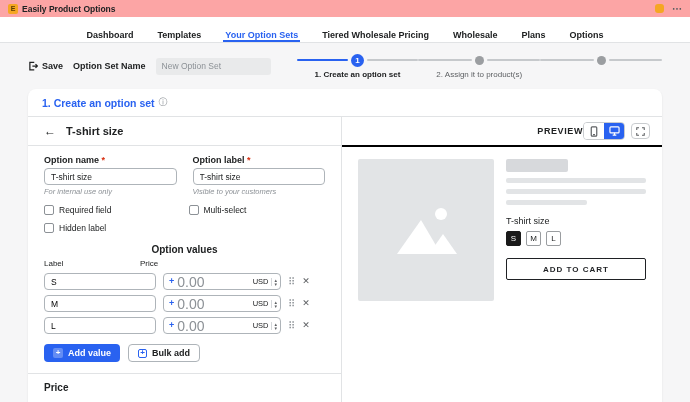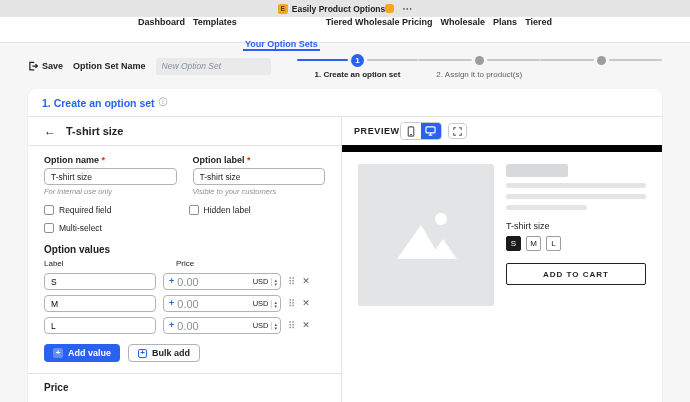--- a/index.html
+++ b/index.html
@@ -1,36 +1,36 @@
 <!DOCTYPE html>
 <html><head>
 <meta charset="utf-8">
 <style>
   * { margin:0; padding:0; box-sizing:border-box; font-family:"Liberation Sans", sans-serif; }
   html,body { width:690px; height:402px; overflow:hidden; background:#f6f6f7; }
 
   
-  .topbar { height:17px; background:#e5e5e5; display:flex; align-items:center; justify-content:center; padding:0 8px; }
+  .topbar { height:17px; background:#fca5a5; display:flex; align-items:center; justify-content:space-between; padding:0 8px; }
   .brand { display:flex; align-items:center; gap:4px; }
   .brand-logo { width:10px; height:10px; background:#f5a623; color:#5b3a00; border-radius:2px; font-size:7px; font-weight:700; display:flex; align-items:center; justify-content:center; }
   .brand-title { font-size:8.5px; color:#202223; font-weight:600; }
   .topbar-right { display:flex; align-items:center; gap:8px; }
   .notif { width:9px; height:9px; background:#f5a623; border-radius:3px; }
   .menu-dots { font-size:10px; color:#5c5f62; font-weight:700; line-height:1; }
 
   
-  .mainnav { height:26px; background:#fff; border-bottom:1px solid #e1e3e5; display:flex; align-items:flex-start; justify-content:center; gap:4px; }
+  .mainnav { height:26px; background:#fff; border-bottom:1px solid #e1e3e5; display:flex; align-items:flex-end; justify-content:center; gap:20px; }
   .nav-tab { display:flex; align-items:center; font-size:9px; color:#202223; font-weight:600; border-bottom:2px solid transparent; padding:0 2px; cursor:pointer; }
   .nav-tab.active { color:#2962f0; border-bottom-color:#2962f0;margin-top:22px; }
 
   
   .subbar { display:flex; align-items:center; padding:10px 28px 4px 28px; gap:10px; }
   .exit-btn { display:flex; align-items:center; gap:4px; font-size:9px; font-weight:700; color:#202223; cursor:pointer; }
   .osn-label { font-size:9px; font-weight:600; color:#202223; white-space:nowrap; }
-  .osn-input { width:115px; height:17px; background:#e9eaeb; border:none; border-radius:3px; font-size:8.5px; padding:0 6px; color:#202223;font-style:italic; }
+  .osn-input { width:115px; height:17px; background:#e9eaeb; border:none; border-radius:3px; font-size:8.5px; padding:0 6px; color:#202223; }
   .osn-input::placeholder { color:#8c9196; }
 
   .stepper { flex:1; display:flex; margin-left:16px; }
   .step { flex:1; display:flex; flex-direction:column; }
   .step-track { display:flex; align-items:center; height:14px; }
   .seg { flex:1; height:2px; background:#c6c9cc; border-radius:1px; }
   .seg.blue { background:#2962f0; }
   .dot { width:9px; height:9px; border-radius:50%; background:#9b9ea1; margin:0 3px; }
   .dot.active { width:13px; height:13px; background:#2962f0; color:#fff; font-size:8px; font-weight:700; display:flex; align-items:center; justify-content:center; }
   .step-label { text-align:center; font-size:8px; color:#5c5f62; margin-top:3px; }
@@ -53,47 +53,47 @@
   .fld-label { font-size:9px; font-weight:700; color:#202223; }
   .req { color:#d72c0d; }
   .txt-input { margin-top:3px; width:100%; height:17px; border:1px solid #aeb4b9; border-radius:4px; font-size:8.5px; padding:0 6px; color:#202223; background:#fff; }
   .hint { margin-top:2px; font-size:7.5px; font-style:italic; color:#8c9196; }
 
   .chk-grid { display:grid; grid-template-columns:1fr 1fr; column-gap:16px; row-gap:6px; margin-top:9px;gap:8px; }
   .chk-item { display:flex; align-items:center; gap:5px; }
   .chk-item input { width:10px; height:10px; appearance:none; border:1px solid #8c9196; border-radius:2px; background:#fff; cursor:pointer; }
   .chk-label { font-size:8.5px; color:#202223; }
 
-  .ov-title { margin-top:11px; font-size:10px; font-weight:700; color:#202223; }
+  .ov-title { margin-top:11px; font-size:10px; font-weight:700; color:#202223;text-align:center; }
   .ov-cols { display:flex; margin-top:4px; }
-  .ov-col-label { width:132px; font-size:8px; color:#202223; }
+  .ov-col-label { width:96px; font-size:8px; color:#202223; }
   .ov-col-price { font-size:8px; color:#202223; }
   .ov-row { display:flex; align-items:center; gap:7px; margin-top:5px; }
   .ov-label-input { width:112px; height:17px; border:1px solid #aeb4b9; border-radius:4px; font-size:8.5px; padding:0 6px; }
   .price-box { width:118px; height:17px; border:1px solid #aeb4b9; border-radius:4px; display:flex; align-items:center; padding:0 3px 0 5px; gap:3px; background:#fff; }
   .plus-glyph { color:#2962f0; font-weight:700; font-size:9px; line-height:1; }
-  .price-val { flex:1; font-size:11px; color:#8c9196; }
+  .price-val { flex:1; font-size:14px; color:#8c9196; }
   .currency { font-size:7.5px; color:#202223; }
   .spinner { display:flex; flex-direction:column; border-left:1px solid #d4d7da; padding-left:2px; }
   .spin { font-size:5px; line-height:4px; color:#5c5f62; cursor:pointer; }
   .drag-handle { font-size:10px; color:#8c9196; cursor:grab; line-height:1; }
   .row-close { font-size:9px; color:#5c5f62; cursor:pointer; line-height:1; }
 
   .btn-row { display:flex; gap:8px; margin-top:10px; }
   .btn-primary { display:flex; align-items:center; gap:5px; background:#2962f0; color:#fff; border:none; border-radius:4px; padding:3px 9px; font-size:9px; font-weight:600; cursor:pointer; }
   .btn-primary .plus-chip { width:10px; height:10px; background:rgba(255,255,255,.28); border-radius:2px; display:flex; align-items:center; justify-content:center; font-size:8px; line-height:1; }
   .btn-secondary { display:flex; align-items:center; gap:5px; background:#fff; color:#202223; border:1px solid #aeb4b9; border-radius:4px; padding:3px 9px; font-size:9px; font-weight:600; cursor:pointer; }
   .bulk-ic { color:#2962f0; font-size:8px; border:1px solid #2962f0; border-radius:2px; width:9px; height:9px; display:flex; align-items:center; justify-content:center; line-height:1; }
 
   .section-divider { border-top:1px solid #e1e3e5; margin:11px -16px 0 -16px; }
   .price-title { margin-top:8px; font-size:10px; font-weight:700; color:#202223; }
 
   
   .right-panel { flex:1; display:flex; flex-direction:column; }
-  .preview-header { display:flex; align-items:center; justify-content:flex-start; padding:5px 12px; border-bottom:7px solid #000000; }
+  .preview-header { display:flex; align-items:center; justify-content:flex-end; padding:5px 12px; border-bottom:2px solid #000000; }
   .preview-title { font-size:9px; font-weight:700; letter-spacing:.6px; color:#202223; }
   .preview-controls { display:flex; align-items:center; gap:6px; }
   .seg-group { display:flex; border:1px solid #c9cccf; border-radius:4px; overflow:hidden; }
   .seg-btn { width:20px; height:16px; display:flex; align-items:center; justify-content:center; background:#fff; cursor:pointer; }
   .seg-btn.active { background:#2962f0; }
   .expand-btn { width:19px; height:16px; border:1px solid #c9cccf; border-radius:4px; display:flex; align-items:center; justify-content:center; background:#fff; cursor:pointer; }
 
   .preview-body { display:flex; gap:12px; padding:12px 16px; }
   .img-ph { width:136px; height:142px; background:#e2e4e6; border-radius:2px; display:flex; align-items:center; justify-content:center; }
   .pv-right { flex:1; display:flex; flex-direction:column; }
@@ -120,21 +120,21 @@
   </div>
 </header>
 
 <nav class="mainnav">
   <span class="nav-tab">Dashboard</span>
   <span class="nav-tab">Templates</span>
   <span class="nav-tab active">Your Option Sets</span>
   <span class="nav-tab">Tiered Wholesale Pricing</span>
   <span class="nav-tab">Wholesale</span>
   <span class="nav-tab">Plans</span>
-  <span class="nav-tab">Tiered</span>
+  <span class="nav-tab">Options</span>
 </nav>
 
 <div class="subbar">
   <div class="exit-btn">
     <svg width="10" height="10" viewBox="0 0 16 16" fill="none" stroke="#202223" stroke-width="2">
         <path d="M10 2H3v12h7"></path>
         <path d="M7 8h8M12 5l3 3-3 3"></path>
       </svg>
     <span>Save</span>
   </div>
@@ -194,25 +194,25 @@
           </div>
         </div>
 
         <div class="chk-grid">
           <label class="chk-item">
             <input type="checkbox" style="">
             <span class="chk-label">Required field</span>
           </label>
           <label class="chk-item">
             <input type="checkbox" style="">
-            <span class="chk-label">Hidden label</span>
+            <span class="chk-label">Multi-select</span>
           </label>
           <label class="chk-item">
             <input type="checkbox" style="">
-            <span class="chk-label">Multi-select</span>
+            <span class="chk-label">Hidden label</span>
           </label>
         </div>
 
         <div class="ov-title">Option values</div>
         <div class="ov-cols">
           <span class="ov-col-label">Label</span>
           <span class="ov-col-price">Price</span>
         </div>
 
         <div class="ov-row">

